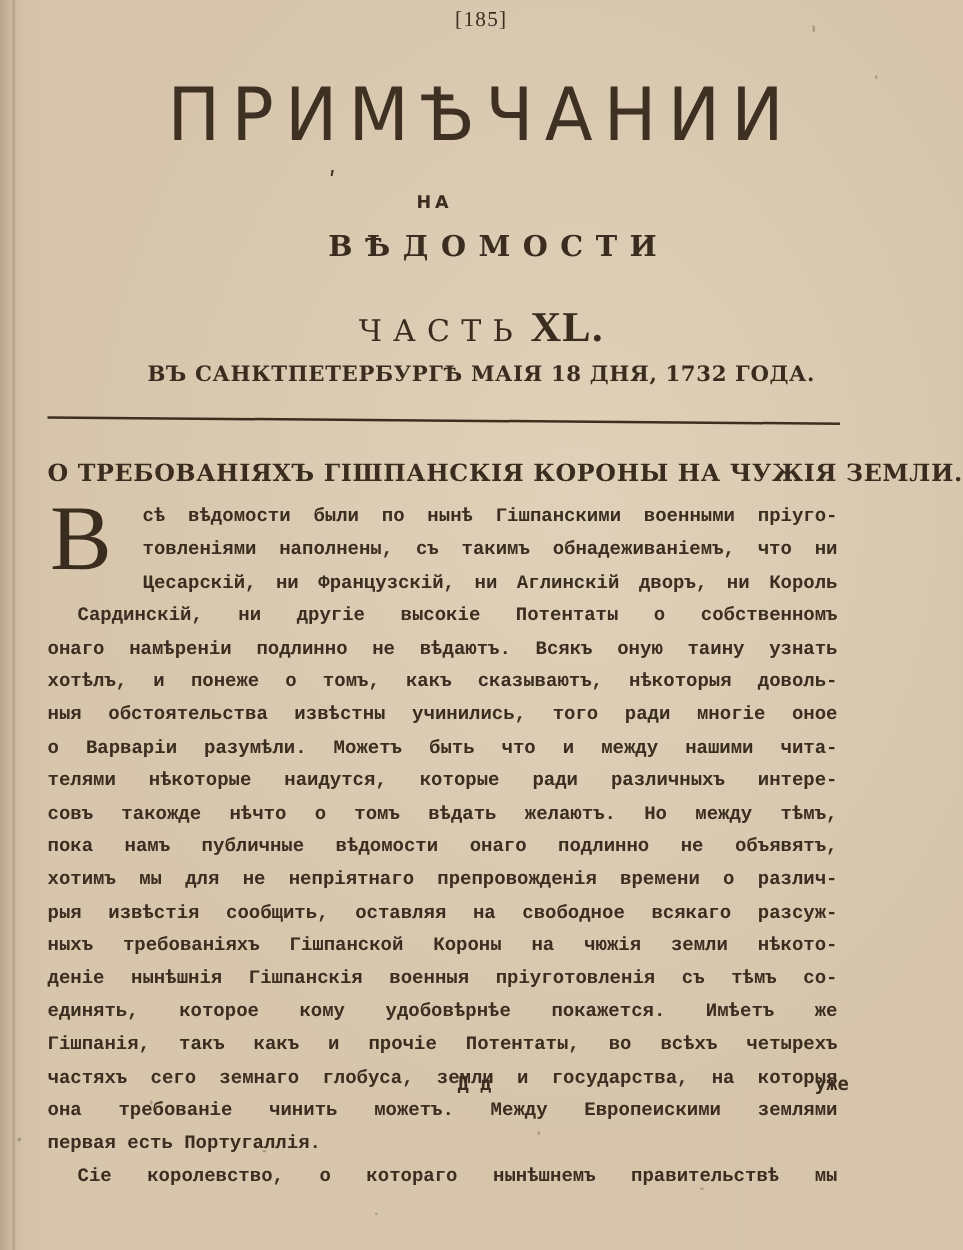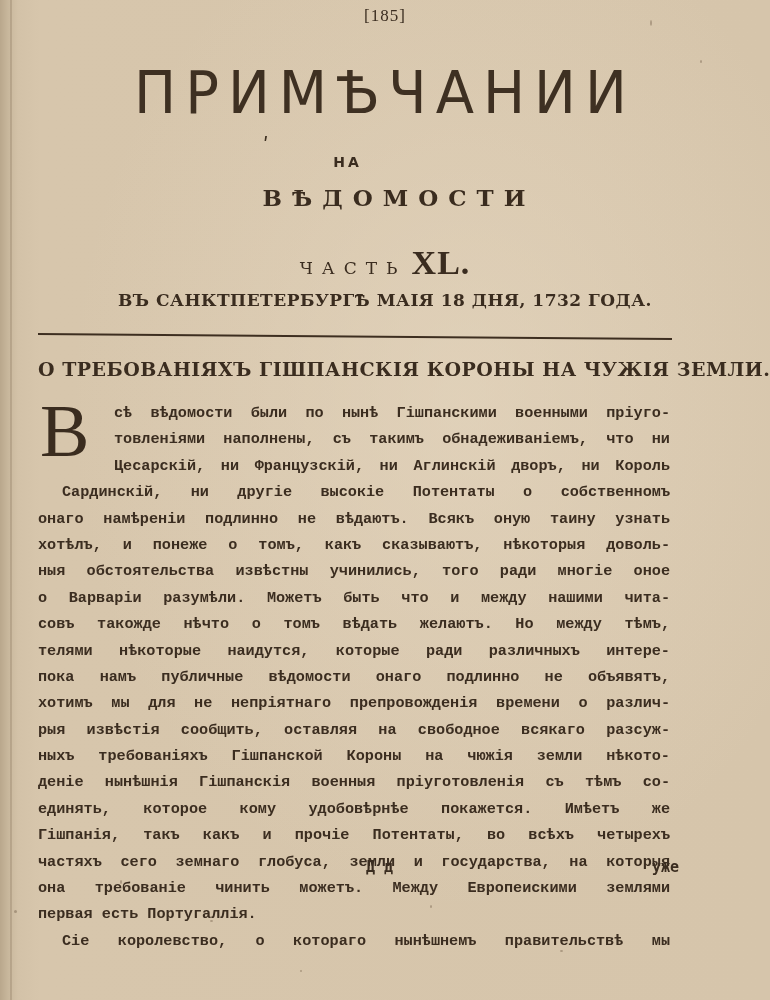--- a/index.html
+++ b/index.html
@@ -83,21 +83,21 @@
     }
     .part-line {
       position: absolute;
       top: 244px;
       left: 0; width: 770px;
       text-align: center;
       color: #3a2c1f;
     }
     .part-label {
       font-family: "DejaVu Serif", serif;
-      font-size: 17px;
+      font-size: 24px;
       letter-spacing: 9px;
       text-align: right;
     }
     .part-number {
       font-family: "Liberation Serif", serif;
       font-weight: bold;
       font-size: 34px;
       letter-spacing: 1px;
     }
     .dateline {
@@ -116,21 +116,21 @@
       left: 38px;
       top: 333px;
       width: 634px;
       height: 2px;
       background: #3d2e20;
       transform: rotate(0.45deg);
       transform-origin: left center;
     }
     .heading {
       position: absolute;
-      top: 358px;
+      top: 368px;
       left: 38px;
       width: 660px;
       font-family: "DejaVu Serif", serif;
       font-size: 19px;
       font-weight: bold;
       letter-spacing: 0.5px;
       color: #3a2c1f;
       white-space: nowrap;
     }
     .dropcap {
@@ -216,22 +216,22 @@
 
   <div class="body-text">
     <span class="line indent-cap">сѣ вѣдомости были по нынѣ Гішпанскими военными пріуго-</span>
     <span class="line indent-cap">товленіями наполнены, съ такимъ обнадеживаніемъ, что ни</span>
     <span class="line indent-cap">Цесарскій, ни Французскій, ни Аглинскій дворъ, ни Король</span>
     <span class="line indent-para">Сардинскій, ни другіе высокіе Потентаты о собственномъ</span>
     <span class="line">онаго намѣреніи подлинно не вѣдаютъ. Всякъ оную таину узнать</span>
     <span class="line">хотѣлъ, и понеже о томъ, какъ сказываютъ, нѣкоторыя доволь-</span>
     <span class="line">ныя обстоятельства извѣстны учинились, того ради многіе оное</span>
     <span class="line">о Варваріи разумѣли. Можетъ быть что и между нашими чита-</span>
+    <span class="line">телями нѣкоторые наидутся, которые ради различныхъ интере-</span>
     <span class="line">совъ такожде нѣчто о томъ вѣдать желаютъ. Но между тѣмъ,</span>
-    <span class="line">телями нѣкоторые наидутся, которые ради различныхъ интере-</span>
     <span class="line">пока намъ публичные вѣдомости онаго подлинно не объявятъ,</span>
     <span class="line">хотимъ мы для не непріятнаго препровожденія времени о различ-</span>
     <span class="line">рыя извѣстія сообщить, оставляя на свободное всякаго разсуж-</span>
     <span class="line">ныхъ требованіяхъ Гішпанской Короны на чюжія земли нѣкото-</span>
     <span class="line">деніе нынѣшнія Гішпанскія военныя пріуготовленія съ тѣмъ со-</span>
     <span class="line">единять, которое кому удобовѣрнѣе покажется. Имѣетъ же</span>
     <span class="line">Гішпанія, такъ какъ и прочіе Потентаты, во всѣхъ четырехъ</span>
     <span class="line">частяхъ сего земнаго глобуса, земли и государства, на которыя</span>
     <span class="line">она требованіе чинить можетъ. Между Европеискими землями</span>
     <span class="line last">первая есть Португаллія.</span>

